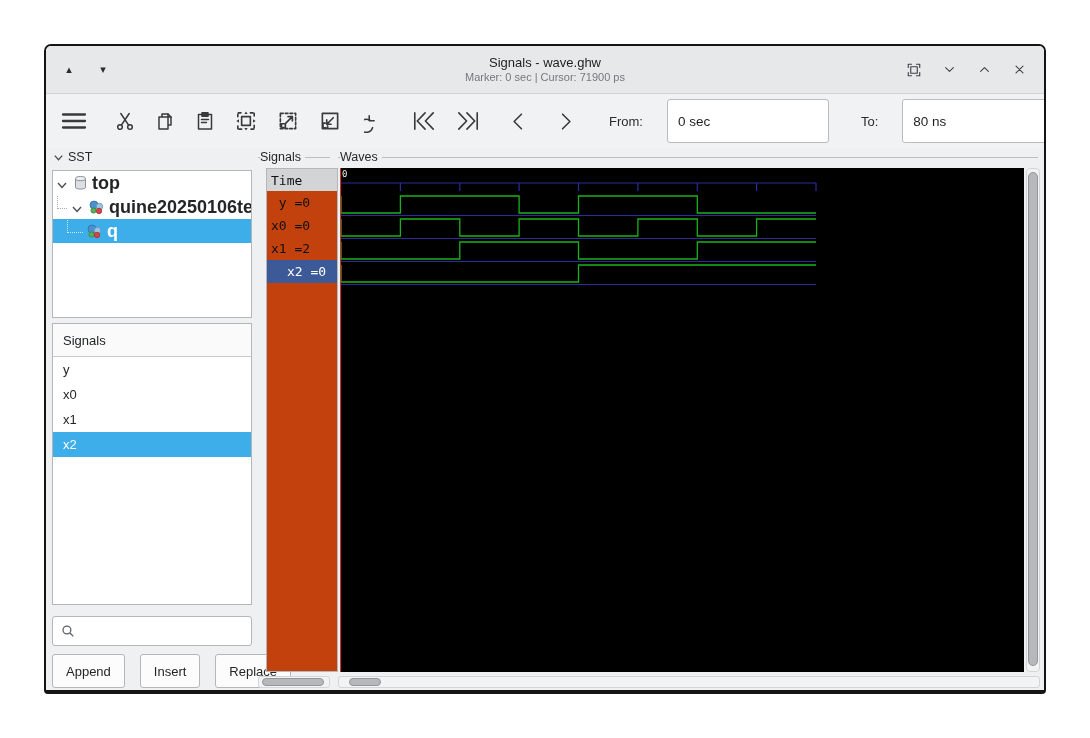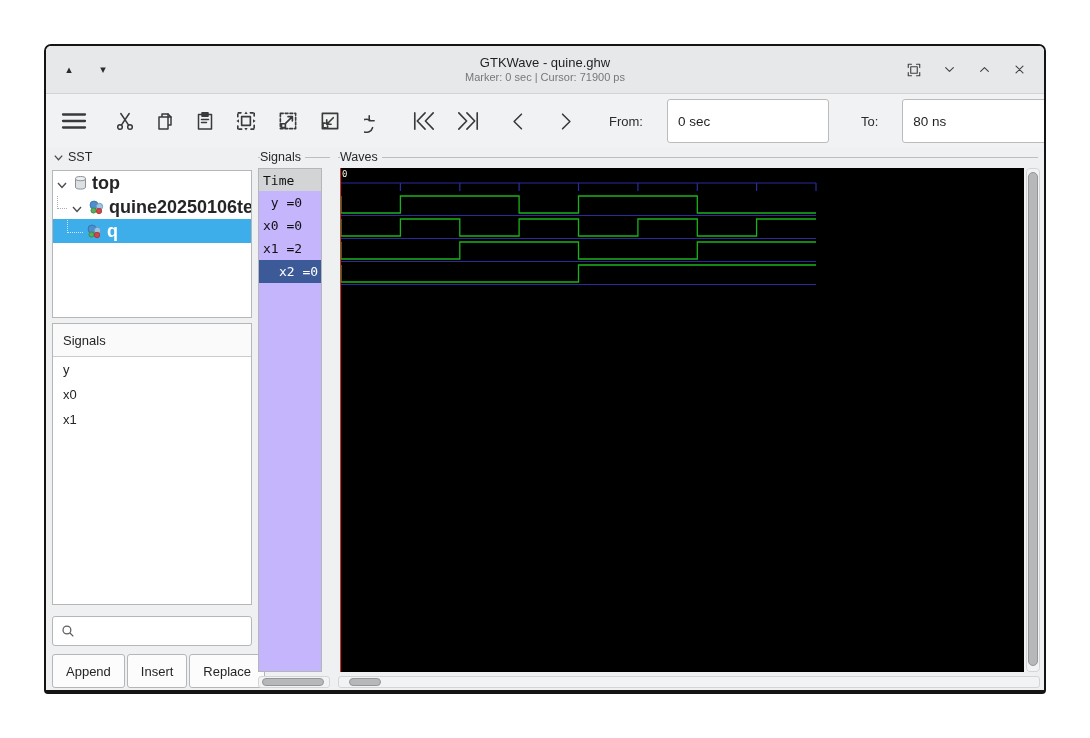--- a/index.html
+++ b/index.html
@@ -40,28 +40,28 @@
   .ticon{flex:0 0 auto;margin:0 4px 0 2px;}
   .sigbox{position:absolute;left:2px;top:175px;width:200px;height:282px;background:#ffffff;border:1px solid #b4b6b8;overflow:hidden;}
   .sigbox-header{height:33px;background:#fafafa;border-bottom:1px solid #c9cbcd;display:flex;align-items:center;
     padding-left:10px;font-size:13px;color:#232527;}
   .sigitem{height:25px;display:flex;align-items:center;padding-left:10px;font-size:13px;color:#232527;}
   .sigitem.sel{background:#3daee9;color:#ffffff;}
   .searchwrap{position:absolute;left:2px;top:468px;width:200px;height:30px;}
   .searchinput{width:100%;height:100%;border:1px solid #b4b6b8;border-radius:3px;background:#ffffff;
     padding:0 8px 0 28px;font-size:13px;outline:none;font-family:"Liberation Sans",sans-serif;}
   .searchwrap svg{position:absolute;left:8px;top:7px;stroke:#5a5d60;fill:none;stroke-width:1.4;}
-  .btnrow{position:absolute;left:2px;top:506px;display:flex;gap:2px;}
+  .btnrow{position:absolute;left:2px;top:506px;display:flex;gap:15px;}
   .pbtn{height:34px;padding:0 13px;background:#fcfcfc;border:1px solid #b4b6b8;border-radius:3px;
     font-size:13px;color:#232527;font-family:"Liberation Sans",sans-serif;}
   
   .midcol{position:absolute;left:212px;top:0;width:72px;height:542px;}
   .framelabel{position:absolute;left:2px;top:2px;font-size:12.5px;color:#26282a;background:#eff0f1;padding-right:4px;z-index:2;}
   .frameline{position:absolute;left:0;top:9px;right:0;border-top:1px solid #bcbec0;}
-  .midbox{position:absolute;left:0;top:20px;width:64px;height:504px;background:#c4b5fd;border:1px solid #b4b6b8;overflow:hidden;}
+  .midbox{position:absolute;left:8px;top:20px;width:72px;height:504px;background:#c2410c;border:1px solid #b4b6b8;overflow:hidden;}
   .timehdr{height:22px;background:#d3d4d5;font-family:"DejaVu Sans Mono",monospace;font-size:13px;color:#111;
     display:flex;align-items:center;padding-left:4px;white-space:pre;}
   .mrow{height:23px;display:flex;align-items:center;padding-left:4px;font-family:"DejaVu Sans Mono",monospace;
     font-size:13px;color:#111;white-space:pre;}
   .mrow.sel{background:#3d5a98;color:#ffffff;padding-left:20px;}
   .hscroll{position:absolute;height:12px;background:#f2f3f4;border:1px solid #d4d5d6;border-radius:3px;}
   .hthumb{position:absolute;top:1px;height:8px;background:#b6b8ba;border:1px solid #94969a;border-radius:5px;}
   
   .wavecol{position:absolute;left:292px;top:0;width:702px;height:542px;}
   .waveblack{position:absolute;left:2px;top:20px;width:684px;height:504px;background:#000000;overflow:hidden;}
@@ -73,21 +73,21 @@
 <body>
 
 <div class="window">
 
   <div class="titlebar">
     <div class="tb-left">
       <button class="tb-icbtn tb-tri">▴</button>
       <button class="tb-icbtn tb-tri">▾</button>
     </div>
     <div class="tb-center">
-      <div class="tb-title">GTKWave - quine.ghw</div>
+      <div class="tb-title">Signals - wave.ghw</div>
       <div class="tb-status">Marker: 0 sec  |  Cursor: 71900 ps</div>
     </div>
     <div class="tb-right">
       <button class="tb-icbtn">
         <svg width="18" height="18" viewBox="0 0 22 22">
           <rect x="7" y="7" width="8" height="8"></rect>
           <path d="M4,8 V4 H8 M14,4 H18 V8 M18,14 V18 H14 M8,18 H4 V14"></path>
         </svg>
       </button>
       <button class="tb-icbtn">
@@ -251,20 +251,21 @@
           </svg>
           <span>q</span>
         </div>
       </div>
 
       <div class="sigbox">
         <div class="sigbox-header">Signals</div>
         <div class="sigitem">y</div>
         <div class="sigitem">x0</div>
         <div class="sigitem">x1</div>
+        <div class="sigitem sel">x2</div>
       </div>
 
       <div class="searchwrap">
         <svg width="16" height="16" viewBox="0 0 18 18">
           <circle cx="7.8" cy="7.8" r="4.4"></circle>
           <path d="M11.2,11.2 L15,15"></path>
         </svg>
         <input class="searchinput" value="" style="">
       </div>
 

